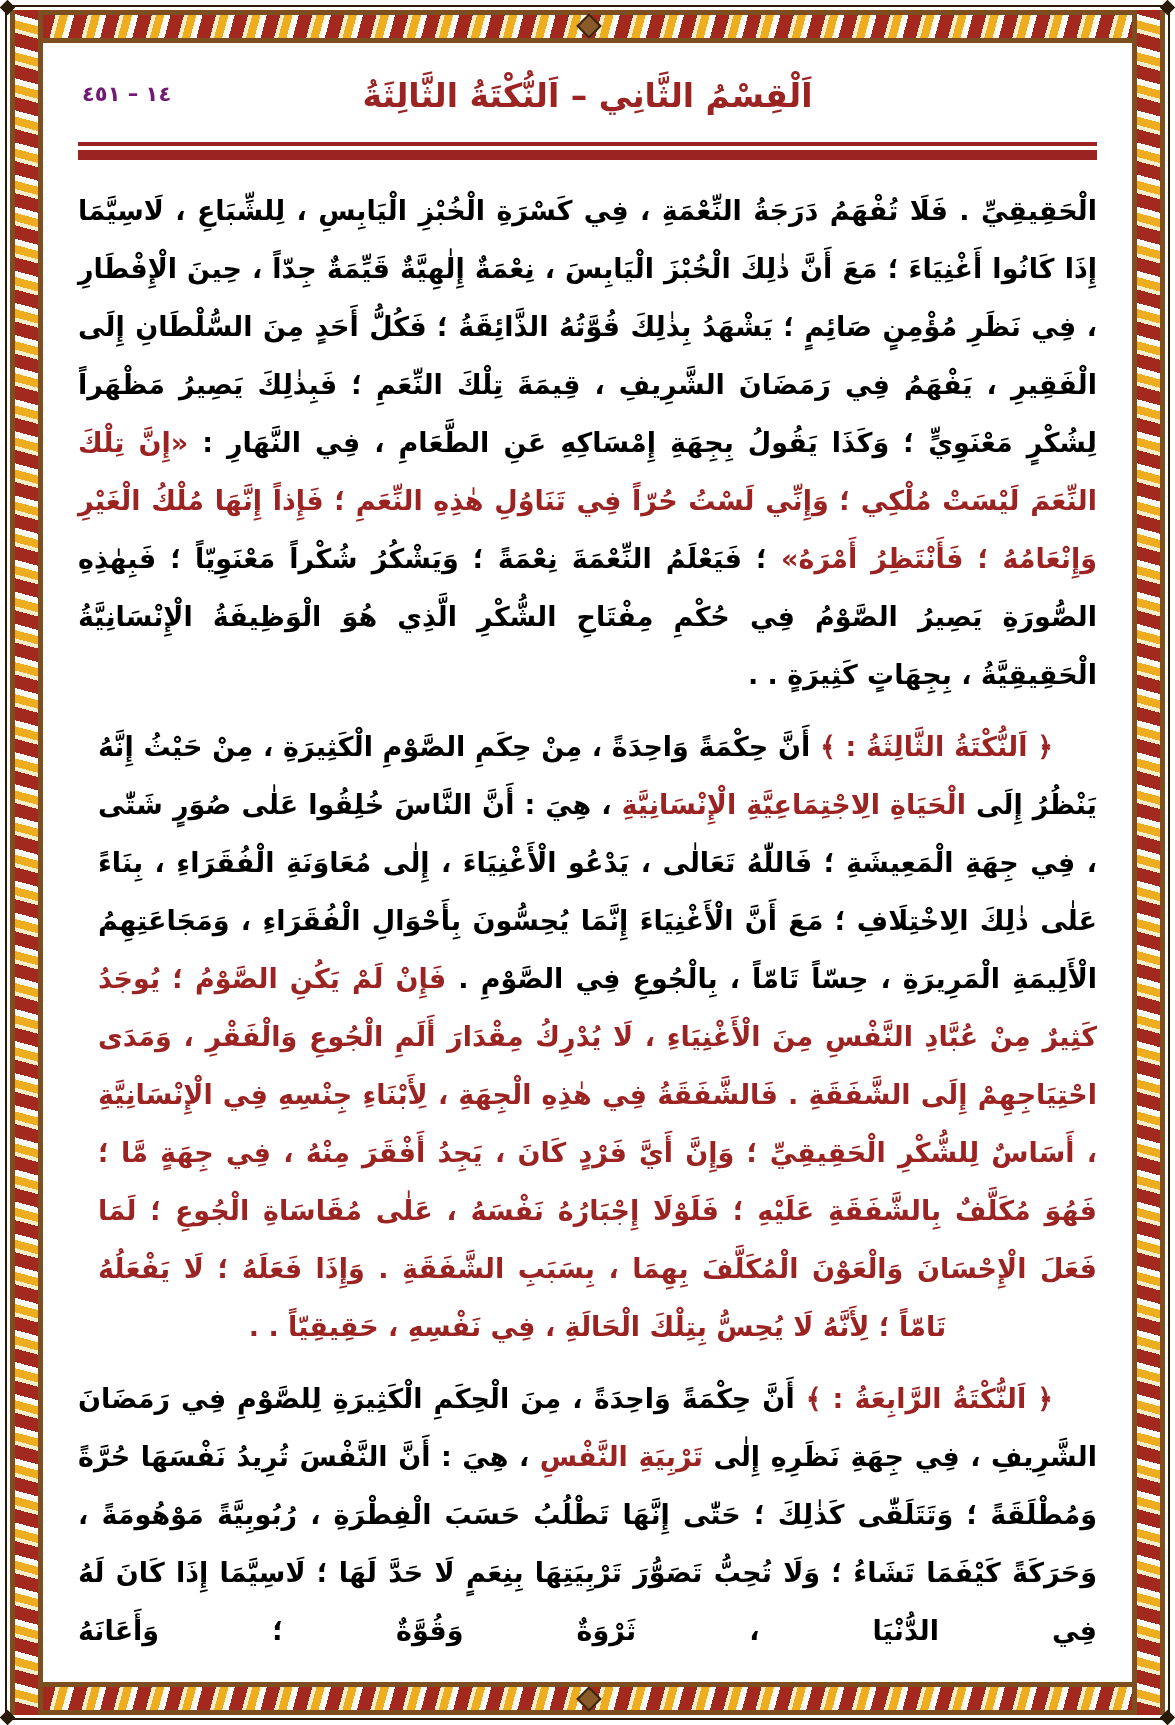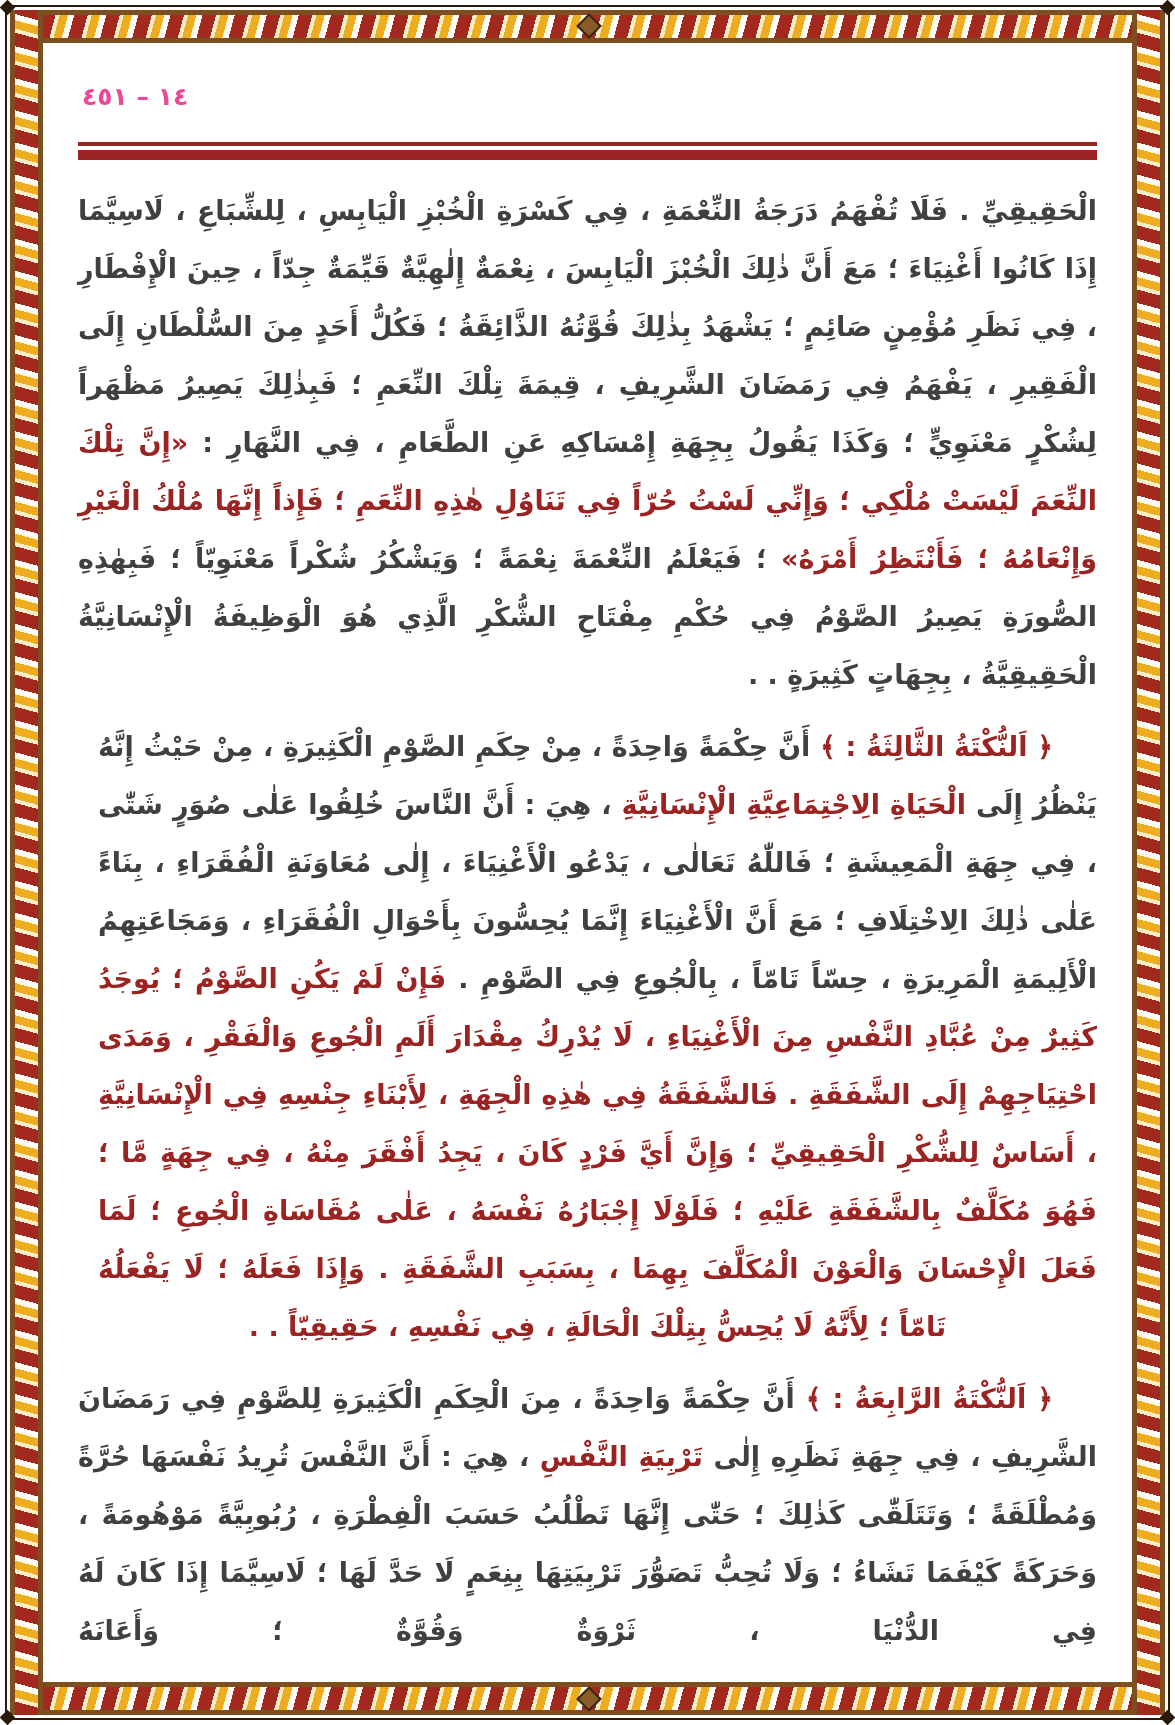--- a/index.html
+++ b/index.html
@@ -71,21 +71,21 @@
   
   .content {
     position: absolute;
     top: 66px; right: 78px; left: 78px; bottom: 52px;
     z-index: 1;
     direction: rtl;
   }
   .header-row { position: relative; height: 64px; }
   .page-num {
     position: absolute; left: 4px; top: 16px;
-    color: #ec4899; font-weight: bold; font-size: 25px;
+    color: #701a75; font-weight: bold; font-size: 21px;
     direction: rtl; white-space: nowrap;
   }
   .title {
     text-align: center;
     color: #9b2423; font-weight: bold; font-size: 33px;
     padding-top: 10px;
   }
   .rule-thin  { height: 4px;  background: #9b2423; margin-top: 12px; }
   .rule-thick { height: 10px; background: #9b2423; margin-top: 4px; }
 
@@ -97,21 +97,21 @@
     color: #1c1c1c;
     text-align: justify;
     direction: rtl;
   }
   .body-text p { margin: 0; }
   .body-text p + p { margin-top: 14px; }
   p.indent { text-indent: 44px; }
   p.last-center  { text-align-last: center; margin-left: 20px; }
   p.last-justify { text-align-last: justify; }
   .red { color: #9b2423; }
-  .ink { color: #404040; }
+  .ink { color: #000000; }
 </style>
 </head>
 <body>
 
 <div class="page">
 
   <div class="outer-line"></div>
   <div class="band band-h band-top"></div>
   <div class="band band-h band-bottom"></div>
   <div class="band band-v band-left"></div>
@@ -119,20 +119,21 @@
   <div class="diamond diamond-top"></div>
   <div class="diamond diamond-bottom"></div>
   <div class="corner corner-tl"></div>
   <div class="corner corner-tr"></div>
   <div class="corner corner-bl"></div>
   <div class="corner corner-br"></div>
 
   <div class="content">
     <div class="header-row">
       <div class="page-num">١٤ – ٤٥١</div>
+      <div class="title">اَلْقِسْمُ الثَّانِي – اَلنُّكْتَةُ الثَّالِثَةُ</div>
     </div>
     <div class="rule-thin"></div>
     <div class="rule-thick"></div>
 
     <div class="body-text">
         <p><span class="ink">الْحَقِيقِيِّ . فَلَا تُفْهَمُ دَرَجَةُ النِّعْمَةِ ، فِي كَسْرَةِ الْخُبْزِ الْيَابِسِ ، لِلشِّبَاعِ ، لَاسِيَّمَا إِذَا كَانُوا أَغْنِيَاءَ ؛ مَعَ أَنَّ ذٰلِكَ الْخُبْزَ الْيَابِسَ ، نِعْمَةٌ إِلٰهِيَّةٌ قَيِّمَةٌ جِدّاً ، حِينَ الْإِفْطَارِ ، فِي نَظَرِ مُؤْمِنٍ صَائِمٍ ؛ يَشْهَدُ بِذٰلِكَ قُوَّتُهُ الذَّائِقَةُ ؛ فَكُلُّ أَحَدٍ مِنَ السُّلْطَانِ إِلَى الْفَقِيرِ ، يَفْهَمُ فِي رَمَضَانَ الشَّرِيفِ ، قِيمَةَ تِلْكَ النِّعَمِ ؛ فَبِذٰلِكَ يَصِيرُ مَظْهَراً لِشُكْرٍ مَعْنَوِيٍّ ؛ وَكَذَا يَقُولُ بِجِهَةِ إِمْسَاكِهِ عَنِ الطَّعَامِ ، فِي النَّهَارِ : </span><span class="red">«إِنَّ تِلْكَ النِّعَمَ لَيْسَتْ مُلْكِي ؛ وَإِنِّي لَسْتُ حُرّاً فِي تَنَاوُلِ هٰذِهِ النِّعَمِ ؛ فَإِذاً إِنَّهَا مُلْكُ الْغَيْرِ وَإِنْعَامُهُ ؛ فَأَنْتَظِرُ أَمْرَهُ»</span><span class="ink"> ؛ فَيَعْلَمُ النِّعْمَةَ نِعْمَةً ؛ وَيَشْكُرُ شُكْراً مَعْنَوِيّاً ؛ فَبِهٰذِهِ الصُّورَةِ يَصِيرُ الصَّوْمُ فِي حُكْمِ مِفْتَاحِ الشُّكْرِ الَّذِي هُوَ الْوَظِيفَةُ الْإِنْسَانِيَّةُ الْحَقِيقِيَّةُ ، بِجِهَاتٍ كَثِيرَةٍ . .</span></p>
         <p class="indent last-center"><span class="red">﴿ اَلنُّكْتَةُ الثَّالِثَةُ : ﴾ </span><span class="ink">أَنَّ حِكْمَةً وَاحِدَةً ، مِنْ حِكَمِ الصَّوْمِ الْكَثِيرَةِ ، مِنْ حَيْثُ إِنَّهُ يَنْظُرُ إِلَى </span><span class="red">الْحَيَاةِ الِاجْتِمَاعِيَّةِ الْإِنْسَانِيَّةِ</span><span class="ink"> ، هِيَ : أَنَّ النَّاسَ خُلِقُوا عَلٰى صُوَرٍ شَتّٰى ، فِي جِهَةِ الْمَعِيشَةِ ؛ فَاللّٰهُ تَعَالٰى ، يَدْعُو الْأَغْنِيَاءَ ، إِلٰى مُعَاوَنَةِ الْفُقَرَاءِ ، بِنَاءً عَلٰى ذٰلِكَ الِاخْتِلَافِ ؛ مَعَ أَنَّ الْأَغْنِيَاءَ إِنَّمَا يُحِسُّونَ بِأَحْوَالِ الْفُقَرَاءِ ، وَمَجَاعَتِهِمُ الْأَلِيمَةِ الْمَرِيرَةِ ، حِسّاً تَامّاً ، بِالْجُوعِ فِي الصَّوْمِ . </span><span class="red">فَإِنْ لَمْ يَكُنِ الصَّوْمُ ؛ يُوجَدُ كَثِيرٌ مِنْ عُبَّادِ النَّفْسِ مِنَ الْأَغْنِيَاءِ ، لَا يُدْرِكُ مِقْدَارَ أَلَمِ الْجُوعِ وَالْفَقْرِ ، وَمَدَى احْتِيَاجِهِمْ إِلَى الشَّفَقَةِ . فَالشَّفَقَةُ فِي هٰذِهِ الْجِهَةِ ، لِأَبْنَاءِ جِنْسِهِ فِي الْإِنْسَانِيَّةِ ، أَسَاسٌ لِلشُّكْرِ الْحَقِيقِيِّ ؛ وَإِنَّ أَيَّ فَرْدٍ كَانَ ، يَجِدُ أَفْقَرَ مِنْهُ ، فِي جِهَةٍ مَّا ؛ فَهُوَ مُكَلَّفٌ بِالشَّفَقَةِ عَلَيْهِ ؛ فَلَوْلَا إِجْبَارُهُ نَفْسَهُ ، عَلٰى مُقَاسَاةِ الْجُوعِ ؛ لَمَا فَعَلَ الْإِحْسَانَ وَالْعَوْنَ الْمُكَلَّفَ بِهِمَا ، بِسَبَبِ الشَّفَقَةِ . وَإِذَا فَعَلَهُ ؛ لَا يَفْعَلُهُ تَامّاً ؛ لِأَنَّهُ لَا يُحِسُّ بِتِلْكَ الْحَالَةِ ، فِي نَفْسِهِ ، حَقِيقِيّاً . .</span></p>
         <p class="indent last-justify"><span class="red">﴿ اَلنُّكْتَةُ الرَّابِعَةُ : ﴾ </span><span class="ink">أَنَّ حِكْمَةً وَاحِدَةً ، مِنَ الْحِكَمِ الْكَثِيرَةِ لِلصَّوْمِ فِي رَمَضَانَ الشَّرِيفِ ، فِي جِهَةِ نَظَرِهِ إِلٰى </span><span class="red">تَرْبِيَةِ النَّفْسِ</span><span class="ink"> ، هِيَ : أَنَّ النَّفْسَ تُرِيدُ نَفْسَهَا حُرَّةً وَمُطْلَقَةً ؛ وَتَتَلَقّٰى كَذٰلِكَ ؛ حَتّٰى إِنَّهَا تَطْلُبُ حَسَبَ الْفِطْرَةِ ، رُبُوبِيَّةً مَوْهُومَةً ، وَحَرَكَةً كَيْفَمَا تَشَاءُ ؛ وَلَا تُحِبُّ تَصَوُّرَ تَرْبِيَتِهَا بِنِعَمٍ لَا حَدَّ لَهَا ؛ لَاسِيَّمَا إِذَا كَانَ لَهُ فِي الدُّنْيَا ، ثَرْوَةٌ وَقُوَّةٌ ؛ وَأَعَانَهُ</span></p>
       </div>
   </div>

